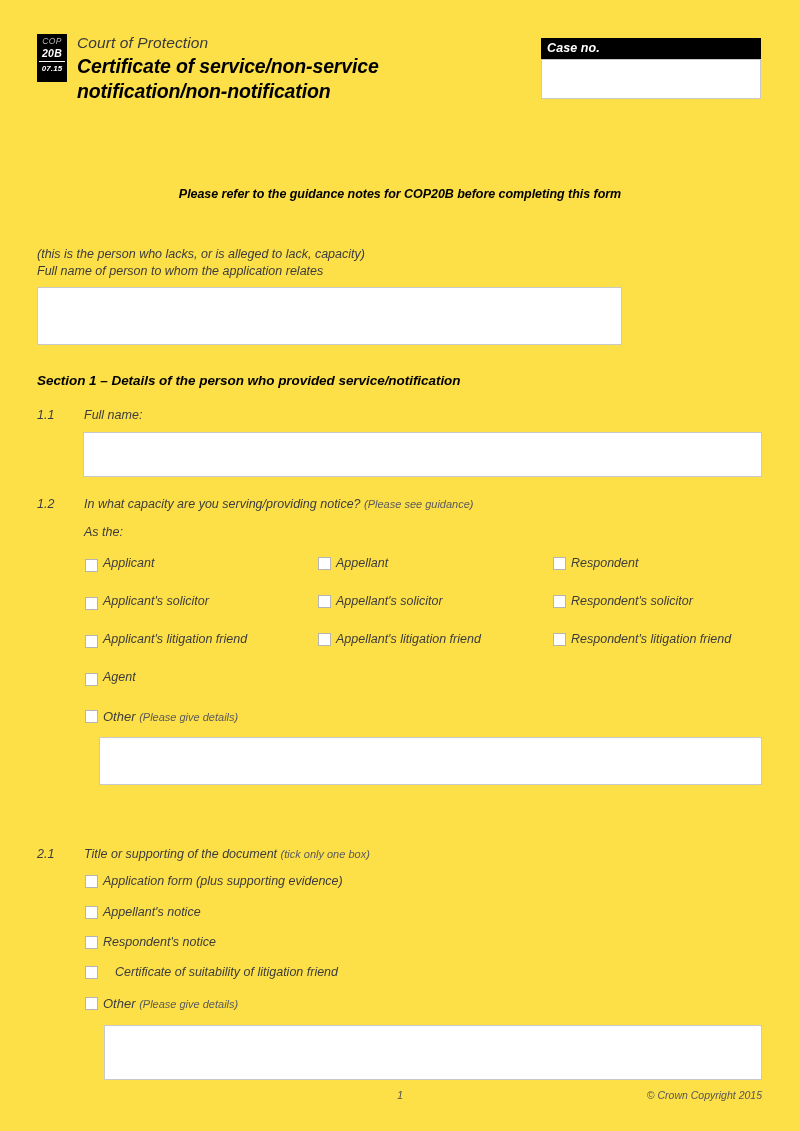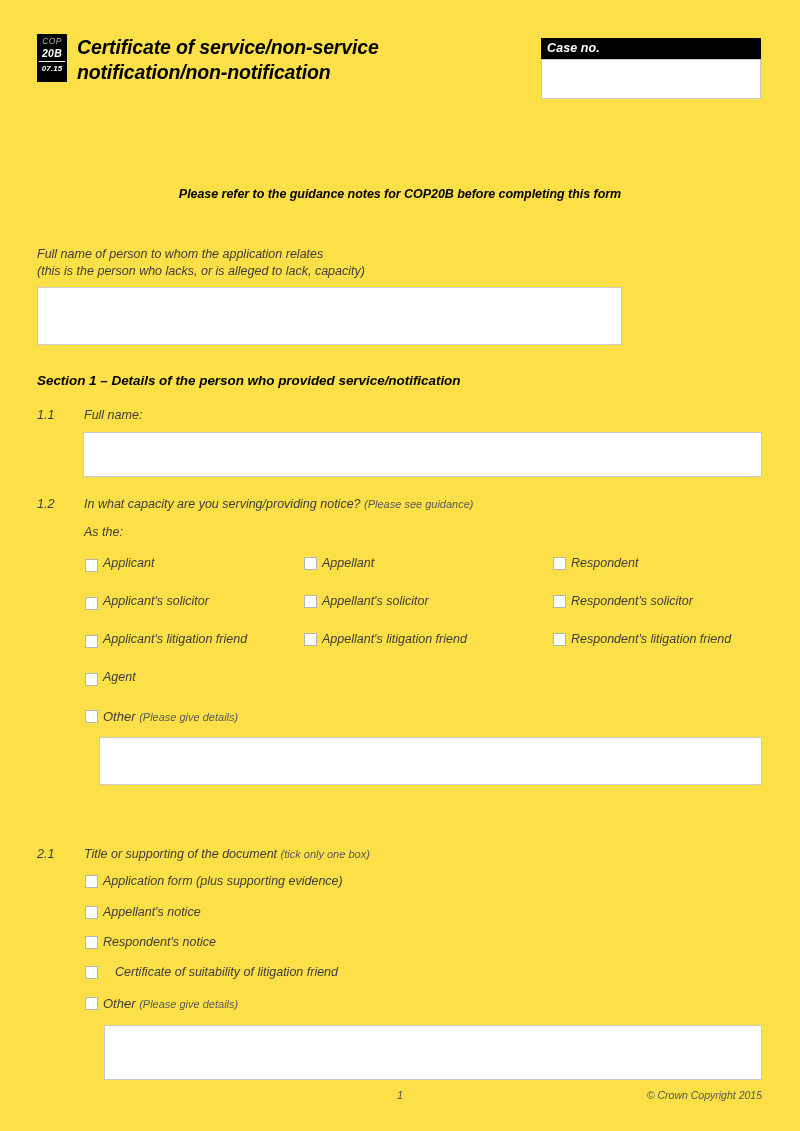--- a/index.html
+++ b/index.html
@@ -248,21 +248,21 @@
     color: #3c3c3c;
     white-space: nowrap;
   }
   .cb-label .hint {
     font-size: 11px;
     color: #5a5a5a;
   }
 
   
   .cap-c1 { left: 85px; align-items: flex-end; }
-  .cap-c2 { left: 304px; }
+  .cap-c2 { left: 318px; }
   .cap-c3 { left: 553px; }
   .cap-r1 { top: 555px; }
   .cap-r2 { top: 593px; }
   .cap-r3 { top: 631px; }
   .cap-r4 { top: 669px; }
   .cap-other { left: 85px; top: 708px; }
 
   .cb-label.big {
     font-size: 13px;
   }
@@ -316,35 +316,36 @@
 
   <div class="header">
     <div class="brand-row">
       <div class="cop-logo">
         <span class="cop-line1">COP</span>
         <span class="cop-line2">20B</span>
         <span class="cop-rule"></span>
         <span class="cop-line3">07.15</span>
       </div>
       <div class="title-block">
+        <div class="org-name">Court of Protection</div>
         <div class="form-title">Certificate of service/non-service notification/non-notification</div>
       </div>
     </div>
   </div>
 
   <div class="case-box">
     <div class="case-header">Case no.</div>
     <div class="case-field input-box"></div>
   </div>
 
   <div class="guidance-note">Please refer to the guidance notes for COP20B before completing this form</div>
 
   <div class="p-name-label body-text">
+    <div>(this is the person who lacks, or is alleged to lack, capacity)</div>
     <div>Full name of person to whom the application relates</div>
-    <div>(this is the person who lacks, or is alleged to lack, capacity)</div>
   </div>
   <div class="p-name-field input-box"></div>
 
   <div class="section-heading" id="sec1-heading">Section 1 – Details of the person who provided service/notification</div>
 
   <div class="qrow" id="q11">
     <div class="qnum">1.1</div>
     <div class="qtext">Full name:</div>
   </div>
   <div class="input-box" id="f11"></div>

